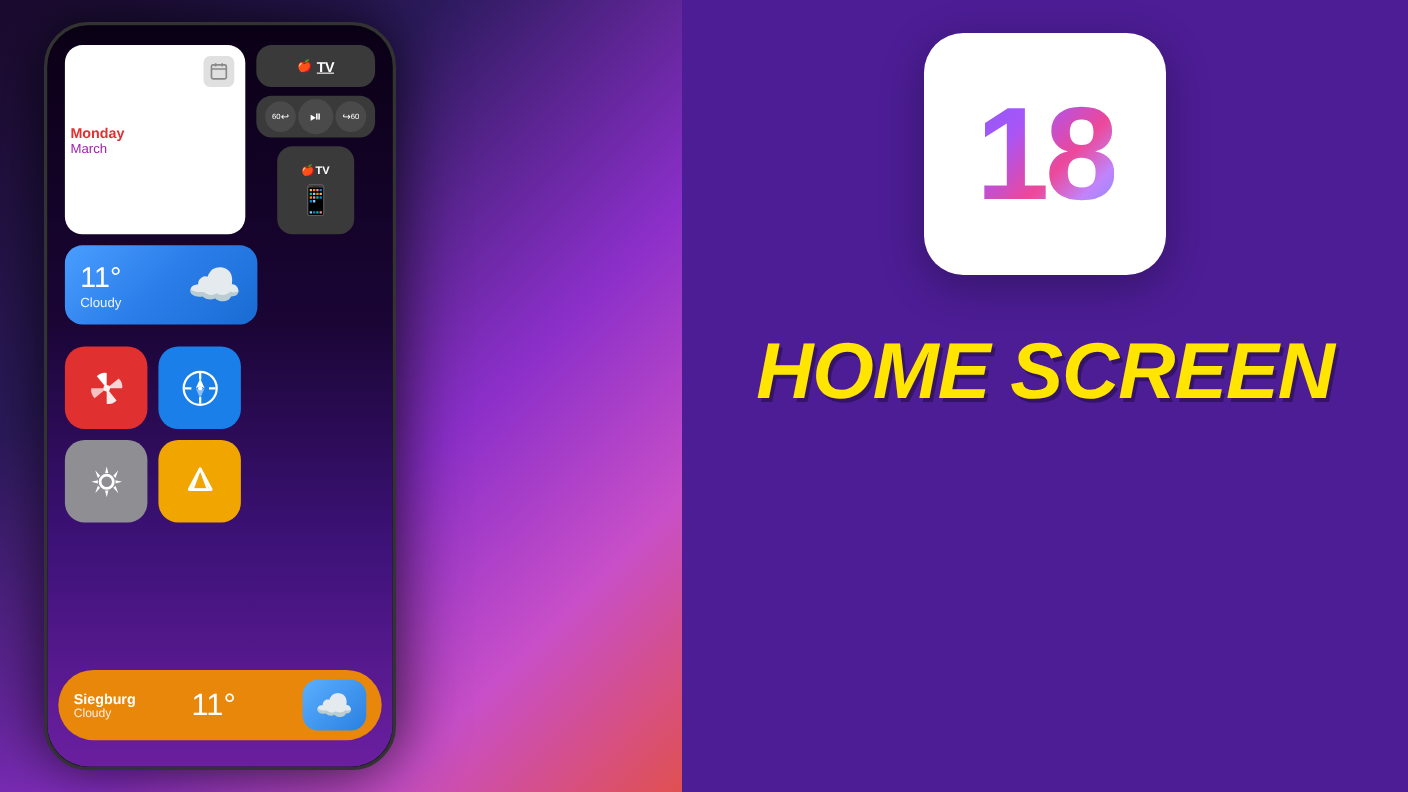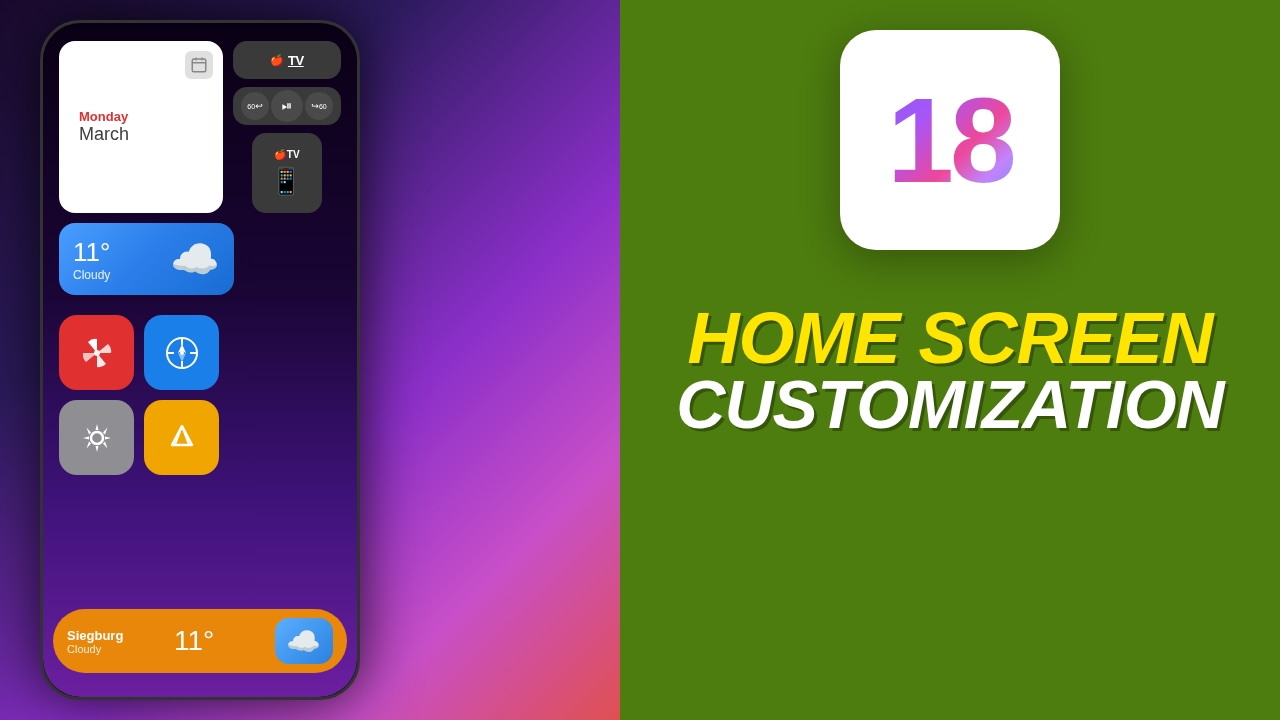--- a/index.html
+++ b/index.html
@@ -49,42 +49,42 @@
       background: linear-gradient(180deg, #0a0015 0%, #1a0535 40%, #3d1278 70%, #6b1fa0 100%);
       border-radius: 38px;
       padding: 18px 16px 20px;
       overflow: hidden;
     }
 
     
     .date-widget {
       background: white;
       border-radius: 16px;
-      padding: 10px 20px;
+      padding: 10px 5px;
       width: 175px;
       min-height: 85px;
       display: flex;
       flex-direction: column;
       justify-content: center;
       position: relative;
     }
     .date-widget-day {
       color: #e03030;
       font-size: 13px;
       font-weight: 600;
     }
     .date-widget-num {
       color: #111;
       font-size: 38px;
       font-weight: 300;
       line-height: 1;
     }
     .date-widget-month {
-      color: #404040;
-      font-size: 18px;
+      color: #a21caf;
+      font-size: 12px;
       font-weight: 400;
     }
     .date-widget-icon {
       position: absolute;
       top: 10px;
       right: 10px;
       width: 28px;
       height: 28px;
       background: #e0e0e0;
       border-radius: 6px;
@@ -215,21 +215,21 @@
       font-size: 28px;
     }
 
     
     .right-section {
       position: absolute;
       right: 0;
       top: 0;
       width: 660px;
       height: 720px;
-      background: #4d7c0f;
+      background: #4c1d95;
       z-index: 5;
       display: flex;
       flex-direction: column;
       align-items: center;
       justify-content: flex-start;
       padding-top: 30px;
     }
 
     
     .ios18-icon {
@@ -427,16 +427,15 @@
 </div>
 
 <div class="right-section">
 
   <div class="ios18-icon">
     <span class="ios18-text">18</span>
   </div>
 
   <div class="title-block">
     <div class="title-line1">HOME SCREEN</div>
-    <div class="title-line2">CUSTOMIZATION</div>
   </div>
 
 </div>
 
 </body></html>

